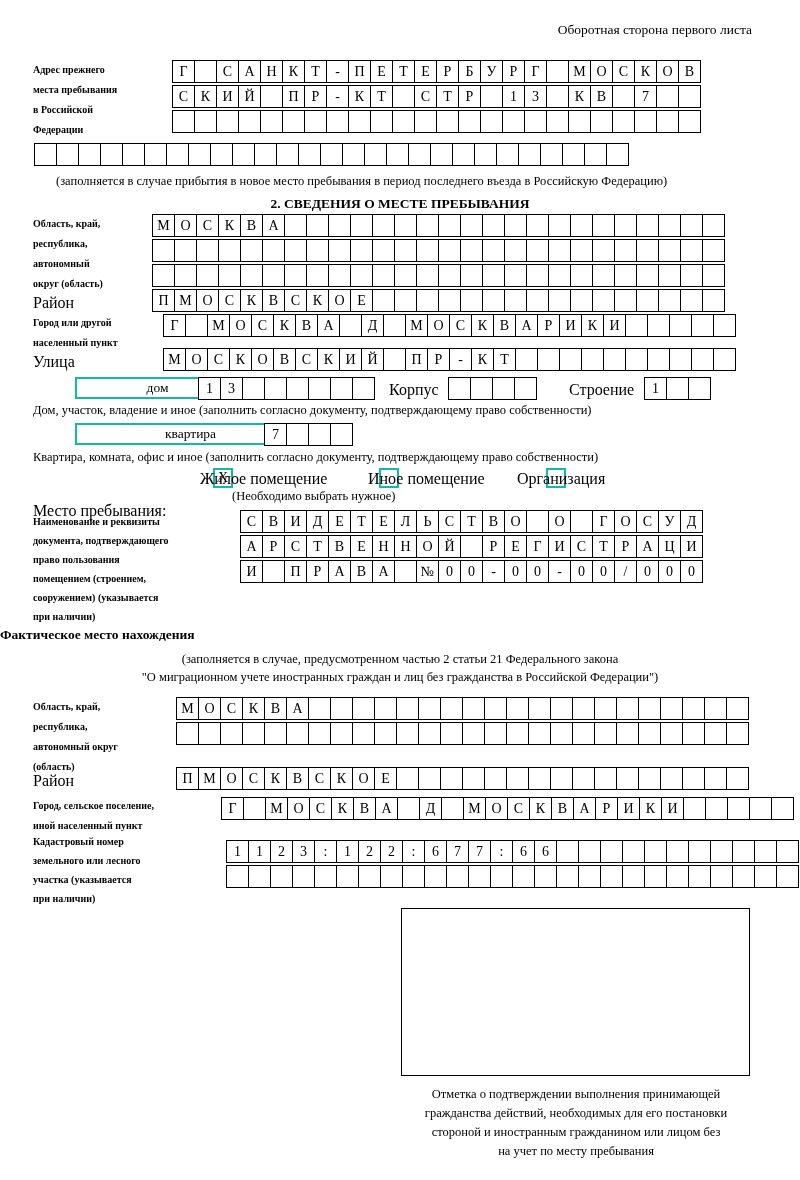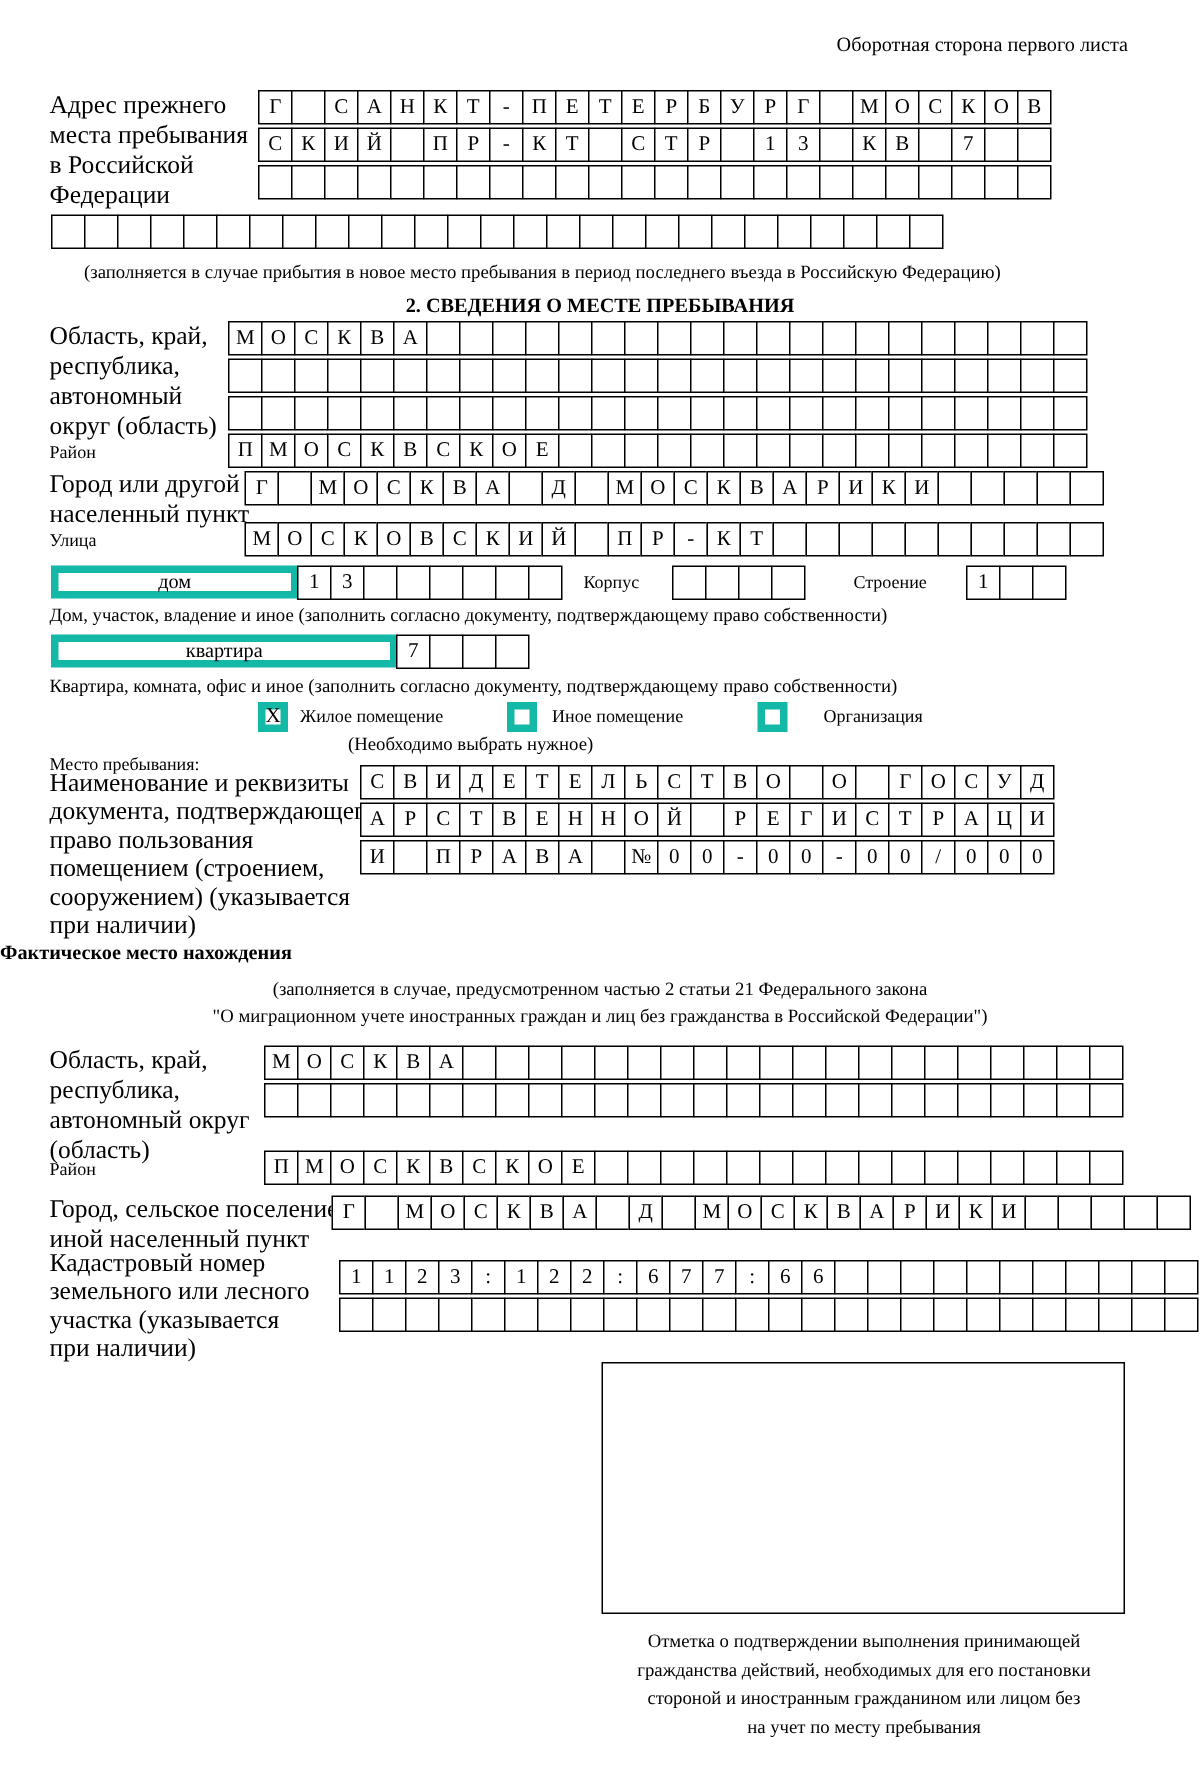--- a/index.html
+++ b/index.html
@@ -22,29 +22,29 @@
     width:23px;height:23px;
     border:1px solid #000;
     margin-right:-1px;
     box-sizing:border-box;
     font-size:14px;
     line-height:21px;
     text-align:center;
     font-family:"Liberation Serif", serif;
     background:#fff;
   }
-  .txtline{position:absolute;font-size:12px;}
-  .labelblock{position:absolute;font-size:17px;line-height:20px;}
+  .txtline{position:absolute;font-size:16px;}
+  .labelblock{position:absolute;font-size:10px;line-height:20px;font-weight:bold;}
   .labelblock.lh17{line-height:19px;}
   .note{position:absolute;font-size:12.5px;}
   .sec-title{position:absolute;font-size:13.5px;font-weight:bold;}
   .bigbox{position:absolute;border:1px solid #000;box-sizing:border-box;}
   .flatbox{
-    position:absolute;border:5px solid #14b8a6;box-sizing:border-box;
-    display:flex;align-items:center;justify-content:center;font-size:13.5px;
+    position:absolute;border:2px solid #14b8a6;box-sizing:border-box;
+    display:flex;align-items:center;justify-content:center;font-size:13.5px;margin-left:41px;
   }
   .mark{font-size:14px;}
 </style>
 </head>
 <body>
 
 <div class="page">
 
   <div class="hdr-right">Оборотная сторона первого листа</div>
 
@@ -386,21 +386,21 @@
       <div class="cell"></div>
     </div>
   <div class="note" style="left:33px;top:450px;">Квартира, комната, офис и иное (заполнить согласно документу, подтверждающему право собственности)</div>
 
   <div class="txtline" style="left:33px;top:470px;margin-top:32px;">Место пребывания:</div>
   <div class="flatbox mark" style="left:172px;top:468px;width:20px;height:20px;">X</div>
   <div class="txtline" style="left:200px;top:470px;">Жилое помещение</div>
   <div class="flatbox" style="left:338px;top:468px;width:20px;height:20px;"></div>
   <div class="txtline" style="left:368px;top:470px;">Иное помещение</div>
   <div class="flatbox" style="left:505px;top:468px;width:20px;height:20px;"></div>
-  <div class="txtline" style="left:549px;top:470px;text-align:center;">Организация</div>
+  <div class="txtline" style="left:517px;top:470px;text-align:center;">Организация</div>
   <div class="note" style="left:232px;top:489px;">(Необходимо выбрать нужное)</div>
 
   <div class="labelblock lh17" style="left:33px;top:512px;">
     <div>Наименование и реквизиты</div>
     <div>документа, подтверждающего</div>
     <div>право пользования</div>
     <div>помещением (строением,</div>
     <div>сооружением) (указывается</div>
     <div>при наличии)</div>
   </div>

